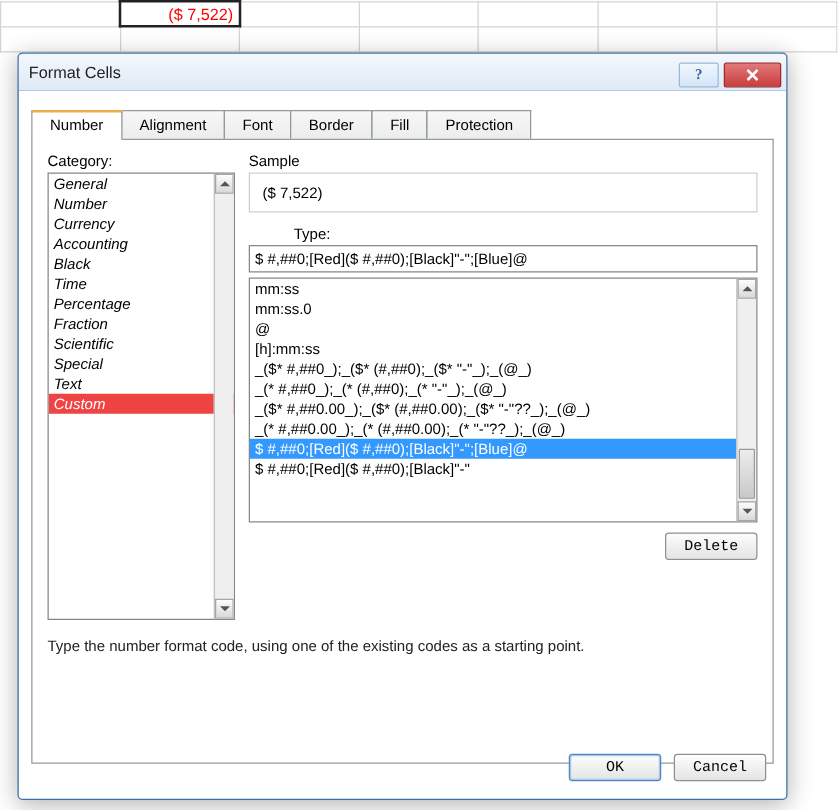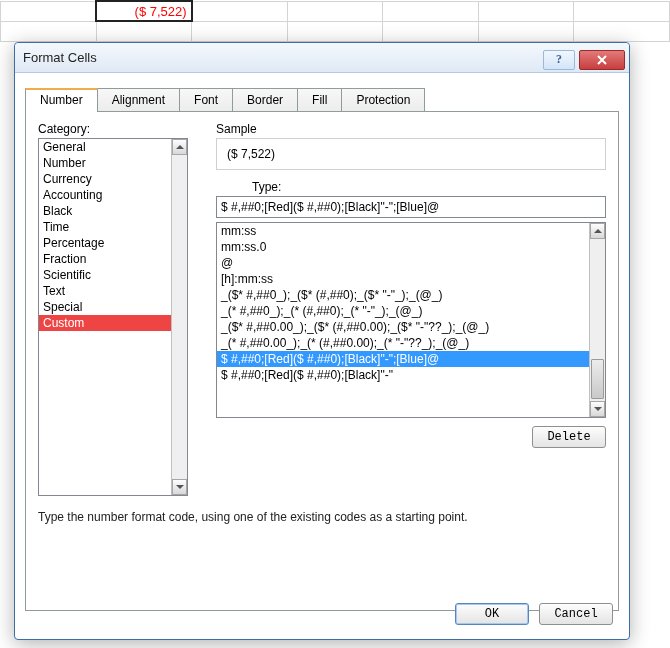--- a/index.html
+++ b/index.html
@@ -32,27 +32,27 @@
 
 .tabs { display: flex; margin: 14px 0 0 10px; }
 .tab {
   padding: 4px 14px 5px; border: 1px solid #919b9c; border-bottom: none;
   background: linear-gradient(#f7f7f7,#ececec); position: relative; top: 1px;
   margin-right: -1px; cursor: default;
 }
 .tab.active { background: #fff; border-top: 2px solid #f0ab4a; padding-top:3px; z-index: 2; }
 .tab-panel { margin: 0 10px 10px 10px; border: 1px solid #919b9c; padding: 10px 12px 12px 12px; height: 500px; position: relative; background:#fff; }
 
-.section-row { display: flex; gap: 28px; }
+.section-row { display: flex; gap: 11px; }
 .cat-label { margin-bottom: 2px; }
 .category-box {
   width: 150px; height: 358px; border: 1px solid #828790; background:#fff;
   overflow: hidden; position: relative;
 }
-.cat-item { padding: 1px 4px; cursor:default; }
+.cat-item { padding: 1px 4px; cursor:default;font-style:italic; }
 .cat-item.selected { background: #ef4444; color:#fff; }
 .cat-scroll { position:absolute; right:0; top:0; bottom:0; width:16px; background:#efefef; border-left:1px solid #c0c0c0; display:flex; flex-direction:column; justify-content:space-between; }
 .sc-btn { height:16px; background:linear-gradient(#fdfdfd,#d8d8d8); border:1px solid #a6a6a6; display:flex;align-items:center;justify-content:center; }
 .sc-btn svg{width:8px;height:8px;fill:#555;}
 .sc-track{flex:1;}
 
 .right-col { flex: 1; }
 .sample-label { margin-bottom: 2px; }
 .sample-box { border: 1px solid #d0d0d0; padding: 8px 10px; margin-bottom: 10px; }
 .type-label { margin-bottom: 2px; margin-left: 36px; }
@@ -135,22 +135,22 @@
         <div class="category-box">
           <div class="cat-item">General</div>
           <div class="cat-item">Number</div>
           <div class="cat-item">Currency</div>
           <div class="cat-item">Accounting</div>
           <div class="cat-item">Black</div>
           <div class="cat-item">Time</div>
           <div class="cat-item">Percentage</div>
           <div class="cat-item">Fraction</div>
           <div class="cat-item">Scientific</div>
+          <div class="cat-item">Special</div>
           <div class="cat-item">Text</div>
-          <div class="cat-item">Special</div>
           <div class="cat-item selected">Custom</div>
           <div class="cat-scroll">
             <div class="sc-btn">
                 <svg viewBox="0 0 8 8">
                   <path d="M0 6 L4 2 L8 6 Z"></path>
                 </svg>
               </div>
             <div class="sc-track"></div>
             <div class="sc-btn">
                 <svg viewBox="0 0 8 8">

